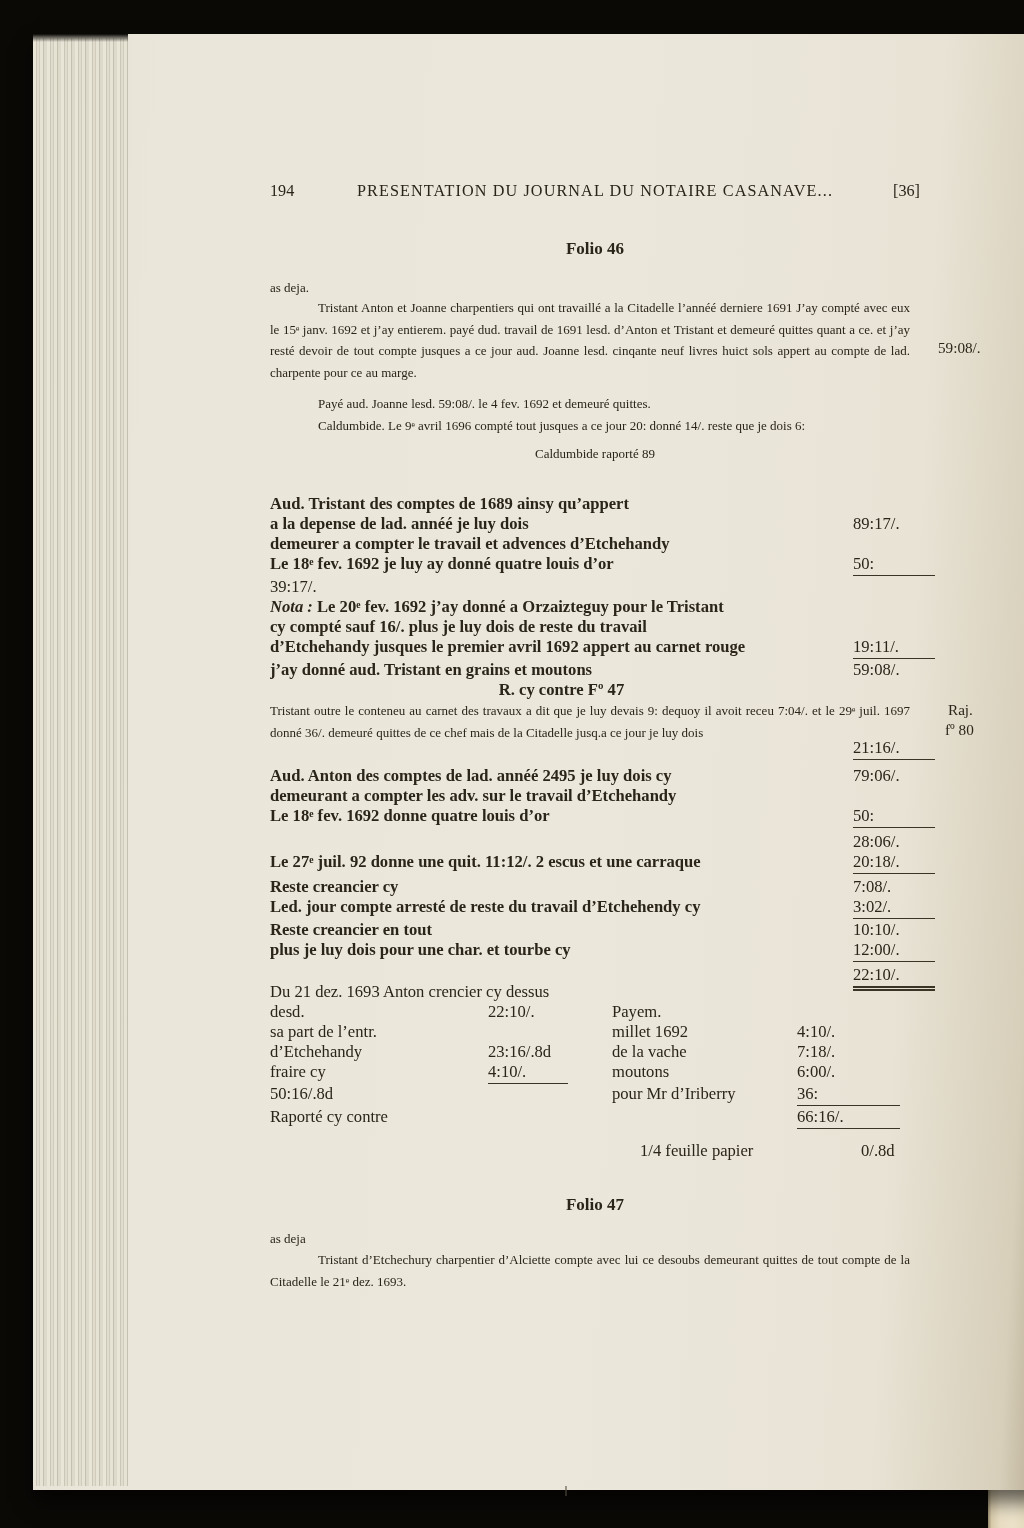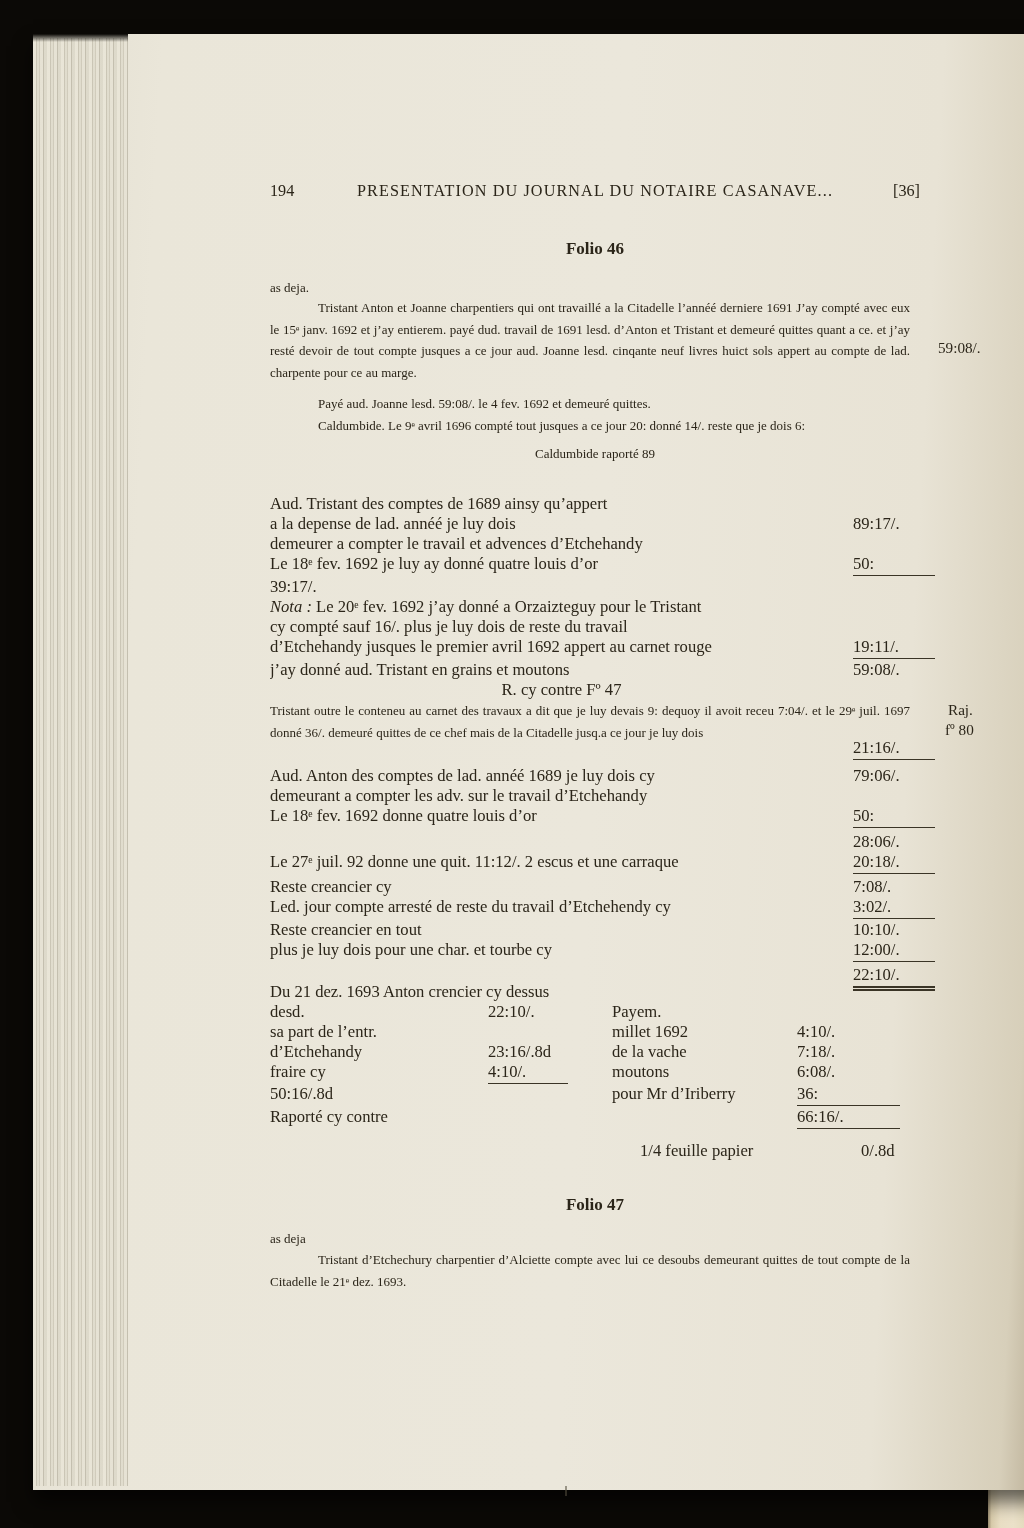--- a/index.html
+++ b/index.html
@@ -42,21 +42,21 @@
     position:absolute;top:148px;left:237px;width:650px;display:flex;align-items:baseline;
     font-size:16.2px;
   }
   .running-head .num{width:70px;}
   .running-head .ttl{flex:1;text-align:center;letter-spacing:1.1px;}
   .running-head .ref{width:70px;text-align:right;}
   .heading{font-size:17px;font-weight:bold;}
   
   .ledger{position:absolute;left:237px;width:665px;font-size:16.6px;}
   .lrow{display:flex;align-items:baseline;line-height:20px;}
-  .lrow .t{flex:1 1 auto;white-space:nowrap;overflow:hidden;}
+  .lrow .t{flex:1 1 auto;white-space:nowrap;overflow:hidden;font-weight:bold;}
   .lrow .a{flex:0 0 82px;text-align:left;}
   .rule-s{border-bottom:1.7px solid #3a3426;padding-bottom:1px;}
   .rule-d{border-bottom:5px double #3a3426;padding-bottom:1px;}
   .mt4{margin-top:4px;}.mt3{margin-top:3px;}.mt1{margin-top:1px;}.mt6{margin-top:12px;}
   
   .amt-abs{position:absolute;left:820px;width:82px;text-align:left;font-size:16.6px;line-height:20px;}
   
   .margin-note{position:absolute;font-size:15.2px;line-height:18px;}
   
   .recap{position:absolute;left:237px;top:948px;width:630px;font-size:16.6px;}
@@ -144,21 +144,21 @@
     </div>
 
     <div class="txt justify" style="top:666px;left:237px;width:640px;line-height:22px;">Tristant outre le conteneu au carnet des travaux a dit que je luy devais 9: dequoy il avoit receu 7:04/. et le 29ᵉ juil. 1697 donné 36/. demeuré quittes de ce chef mais de la Citadelle jusq.a ce jour je luy dois</div>
     <div class="amt-abs rule-s" style="top:704px;">21:16/.</div>
 
     <div class="margin-note" style="top:667px;left:915px;">Raj.</div>
     <div class="margin-note" style="top:687px;left:912px;">fº 80</div>
 
     <div class="ledger" style="top:732px;">
       <div class="lrow">
-        <span class="t">Aud. Anton des comptes de lad. annéé 1689 je luy dois cy</span>
+        <span class="t">Aud. Anton des comptes de lad. annéé 2495 je luy dois cy</span>
         <span class="a">79:06/.</span>
       </div>
       <div class="lrow">
         <span class="t">demeurant a compter les adv. sur le travail d’Etchehandy</span>
         <span class="a"></span>
       </div>
       <div class="lrow">
         <span class="t">Le 18ᵉ fev. 1692 donne quatre louis d’or</span>
         <span class="a rule-s">50:</span>
       </div>
@@ -213,21 +213,21 @@
         <span class="rla">23:16/.8d</span>
         <span class="sp"></span>
         <span class="rr">de la vache</span>
         <span class="rra">7:18/.</span>
       </div>
       <div class="rrow">
         <span class="rl">fraire cy</span>
         <span class="rla rule-s">4:10/.</span>
         <span class="sp"></span>
         <span class="rr">moutons</span>
-        <span class="rra">6:08/.</span>
+        <span class="rra">6:00/.</span>
       </div>
       <div class="rrow">
         <span class="rl">50:16/.8d</span>
         <span class="rla"></span>
         <span class="sp"></span>
         <span class="rr">pour Mr d’Iriberry</span>
         <span class="rra rule-s">36:</span>
       </div>
       <div class="rrow mt1">
         <span class="rl">Raporté cy contre</span>

